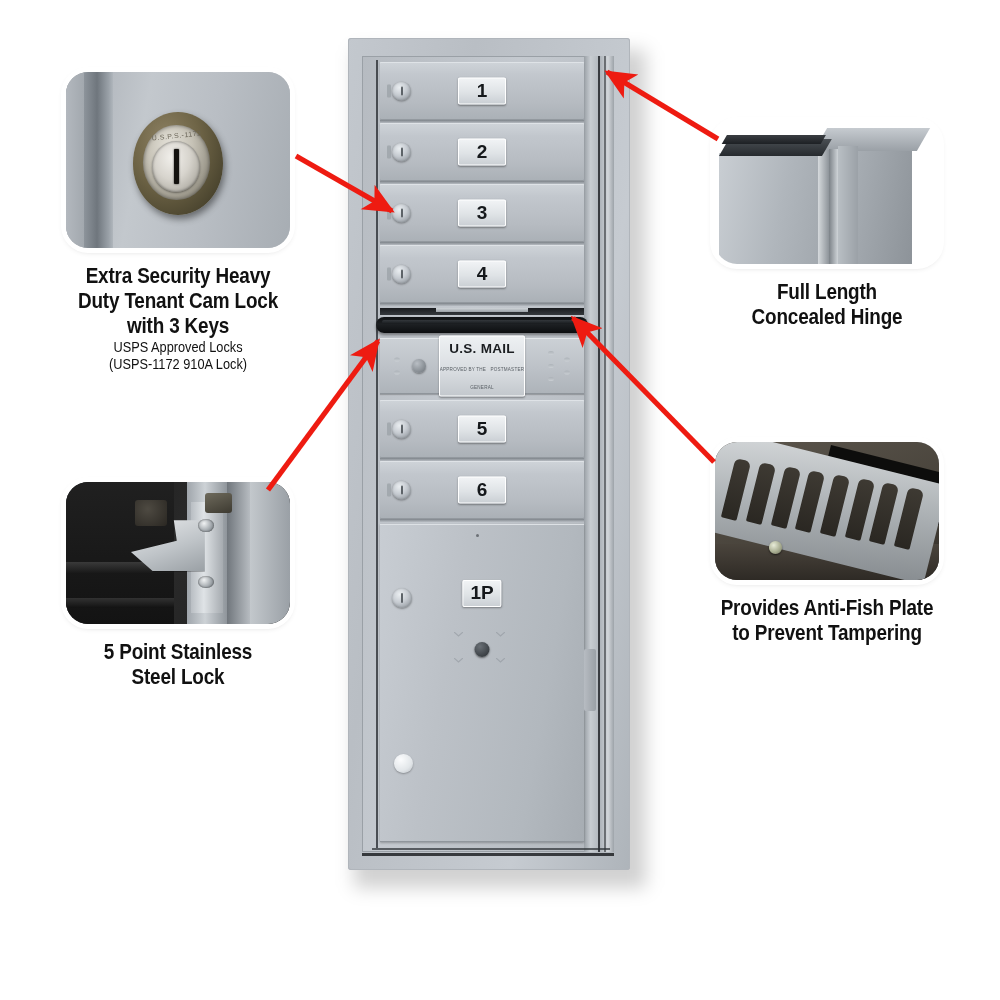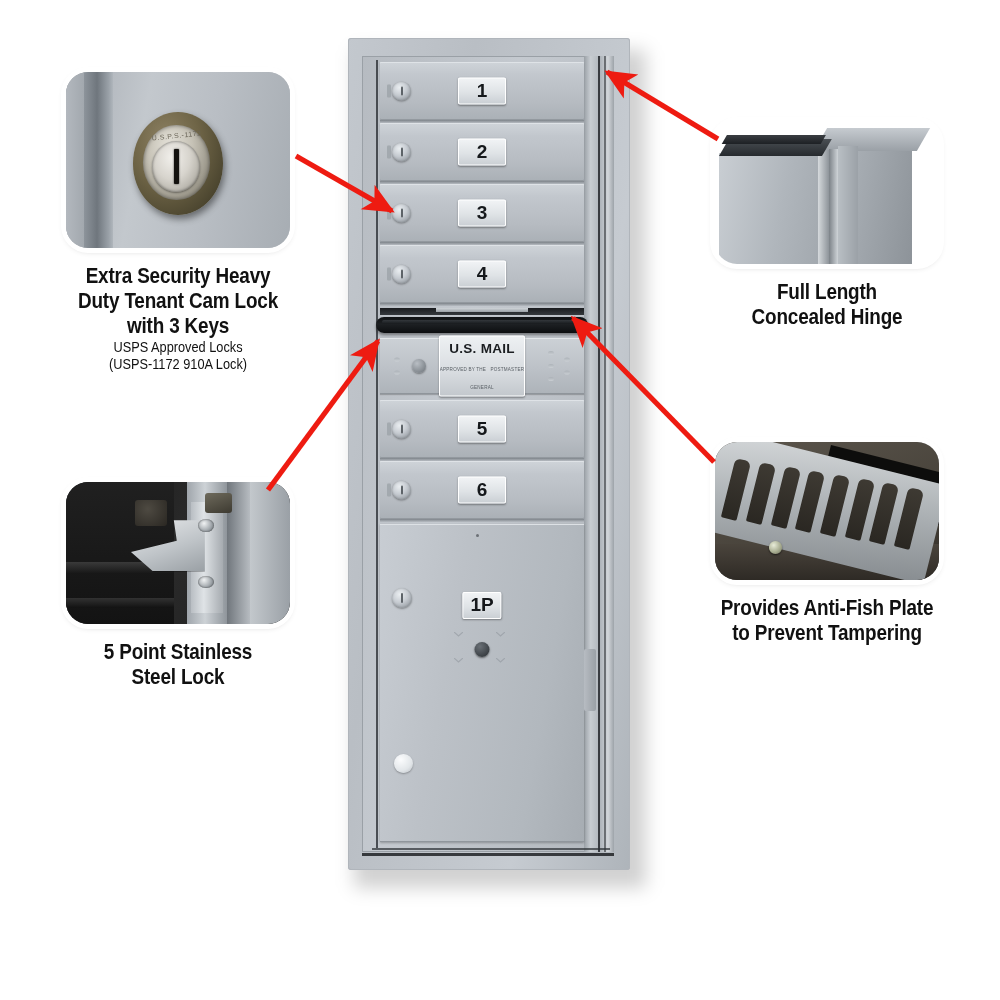--- a/index.html
+++ b/index.html
@@ -234,21 +234,21 @@
     position:absolute;left:32px;width:204px;
     background:linear-gradient(100deg,#c8cdd3 0%,#bcc1c7 35%,#b2b8be 75%,#a7adb3 100%);
     box-shadow:inset 0 1px 0 #dde1e5, inset 0 -1px 0 #90969c, 0 1px 2px rgba(0,0,0,.25);
   }
   .parcel-lock{position:absolute;left:12px;top:64px;width:20px;height:20px;border-radius:50%;
     background:radial-gradient(circle at 38% 32%,#eaeef1 0%,#c6cbd1 45%,#9ba1a7 78%,#bcc1c7 100%);
     box-shadow:0 1px 2px rgba(0,0,0,.35), inset 0 0 2px rgba(0,0,0,.25);}
   .parcel-lock:before{content:"";position:absolute;left:50%;top:26%;margin-left:-1px;
     width:2px;height:10px;background:#5d6368;border-radius:1px;}
   .parcel-plate{
-    position:absolute;left:50%;top:68px;transform:translateX(-50%);
+    position:absolute;left:50%;top:56px;transform:translateX(-50%);
     padding:3px 8px 4px;text-align:center;
     background:linear-gradient(180deg,#f2f4f6,#dfe3e6 55%,#c9ced3);
     box-shadow:0 1px 2px rgba(0,0,0,.35), inset 0 0 0 1px #ffffff;
     border-radius:2px;
     font-size:19px;font-weight:bold;color:#15181b;line-height:20px;
   }
   .parcel-knob{position:absolute;left:50%;top:118px;transform:translateX(-50%);
     width:15px;height:15px;border-radius:50%;
     background:radial-gradient(circle at 36% 30%,#6a7076,#3f4449 65%,#2b2f33);
     box-shadow:0 1px 2px rgba(0,0,0,.5);}

